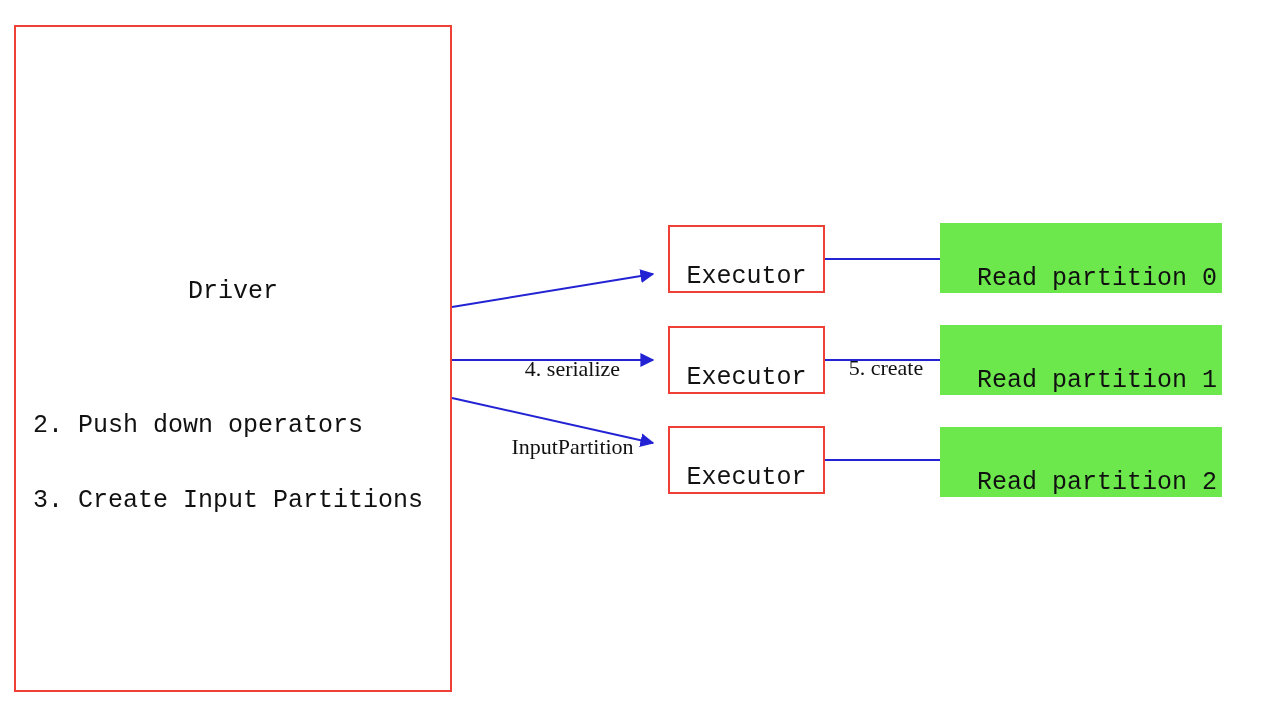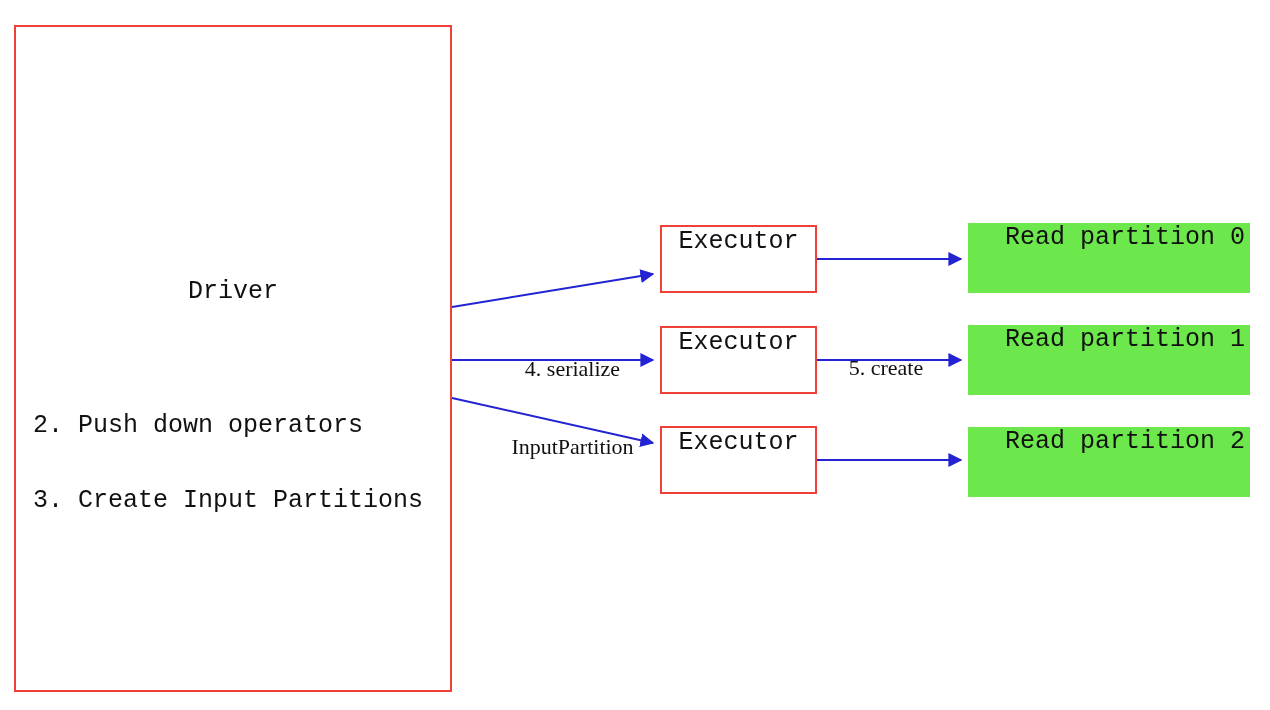--- a/index.html
+++ b/index.html
@@ -46,36 +46,37 @@
   .driver-steps {
     position: absolute;
     left: 33px; top: 363px;
     font-size: 25px;
     line-height: 25px;
     white-space: pre;
   }
   .node {
     position: absolute;
     display: flex;
-    align-items: flex-start;
+    align-items: flex-end;
     justify-content: center;
     font-size: 25px;
     white-space: pre;
+    margin-left: 8px;
   }
   .executor {
     left: 660px;
     width: 157px; height: 68px;
     border: 2px solid var(--red);
     background: var(--bg);
   }
   .executor.e0 { top: 225px; }
   .executor.e1 { top: 326px; }
   .executor.e2 { top: 426px; }
   .partition {
-    left: 968px;
+    left: 932px;
     width: 282px; height: 70px;
     background: var(--green);
     padding-left: 32px;
   }
   .partition.p0 { top: 223px; }
   .partition.p1 { top: 325px; }
   .partition.p2 { top: 427px; }
   .edge-label {
     position: absolute;
     width: 200px;

